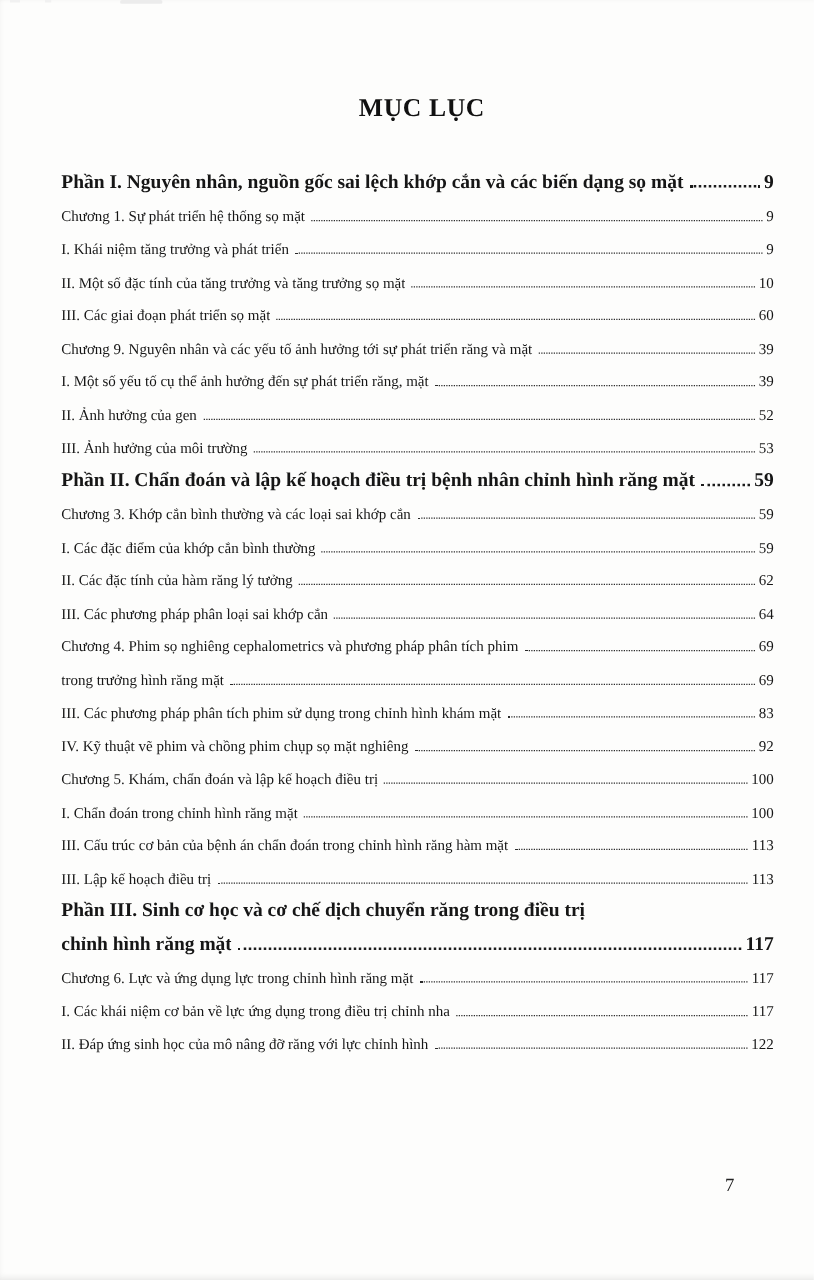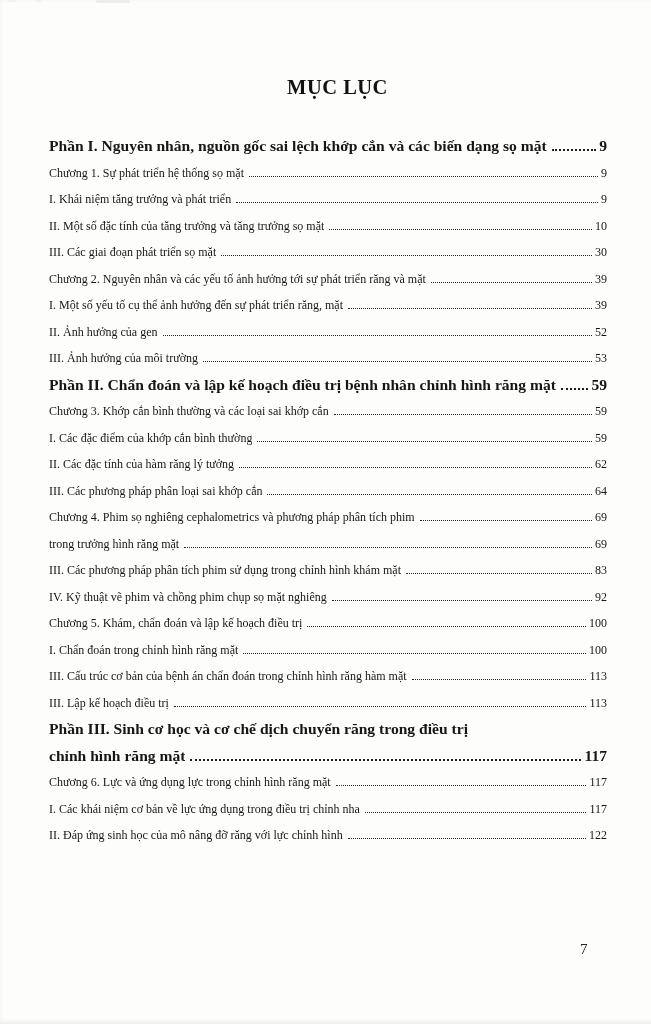--- a/index.html
+++ b/index.html
@@ -52,21 +52,21 @@
     text-align: center;
     font-size: 20.5px;
     font-weight: bold;
     letter-spacing: 0.5px;
     color: #111111;
   }
   .toc {
     position: absolute;
     top: 133px;
     left: 49px;
-    right: 68px;
+    right: 56px;
   }
   .row {
     display: flex;
     align-items: baseline;
     font-size: 12px;
     line-height: 26.5px;
     white-space: nowrap;
   }
   .row .label {
     flex: 0 1 auto;
@@ -124,24 +124,24 @@
         <span class="pagenum">9</span>
       </div>
       <div class="row">
         <span class="label">II. Một số đặc tính của tăng trưởng và tăng trưởng sọ mặt</span>
         <span class="leader"></span>
         <span class="pagenum">10</span>
       </div>
       <div class="row">
         <span class="label">III. Các giai đoạn phát triển sọ mặt</span>
         <span class="leader"></span>
-        <span class="pagenum">30</span>
-      </div>
-      <div class="row">
-        <span class="label">Chương 2. Nguyên nhân và các yếu tố ảnh hưởng tới sự phát triển răng và mặt</span>
+        <span class="pagenum">60</span>
+      </div>
+      <div class="row">
+        <span class="label">Chương 9. Nguyên nhân và các yếu tố ảnh hưởng tới sự phát triển răng và mặt</span>
         <span class="leader"></span>
         <span class="pagenum">39</span>
       </div>
       <div class="row">
         <span class="label">I. Một số yếu tố cụ thể ảnh hưởng đến sự phát triển răng, mặt</span>
         <span class="leader"></span>
         <span class="pagenum">39</span>
       </div>
       <div class="row">
         <span class="label">II. Ảnh hưởng của gen</span>

